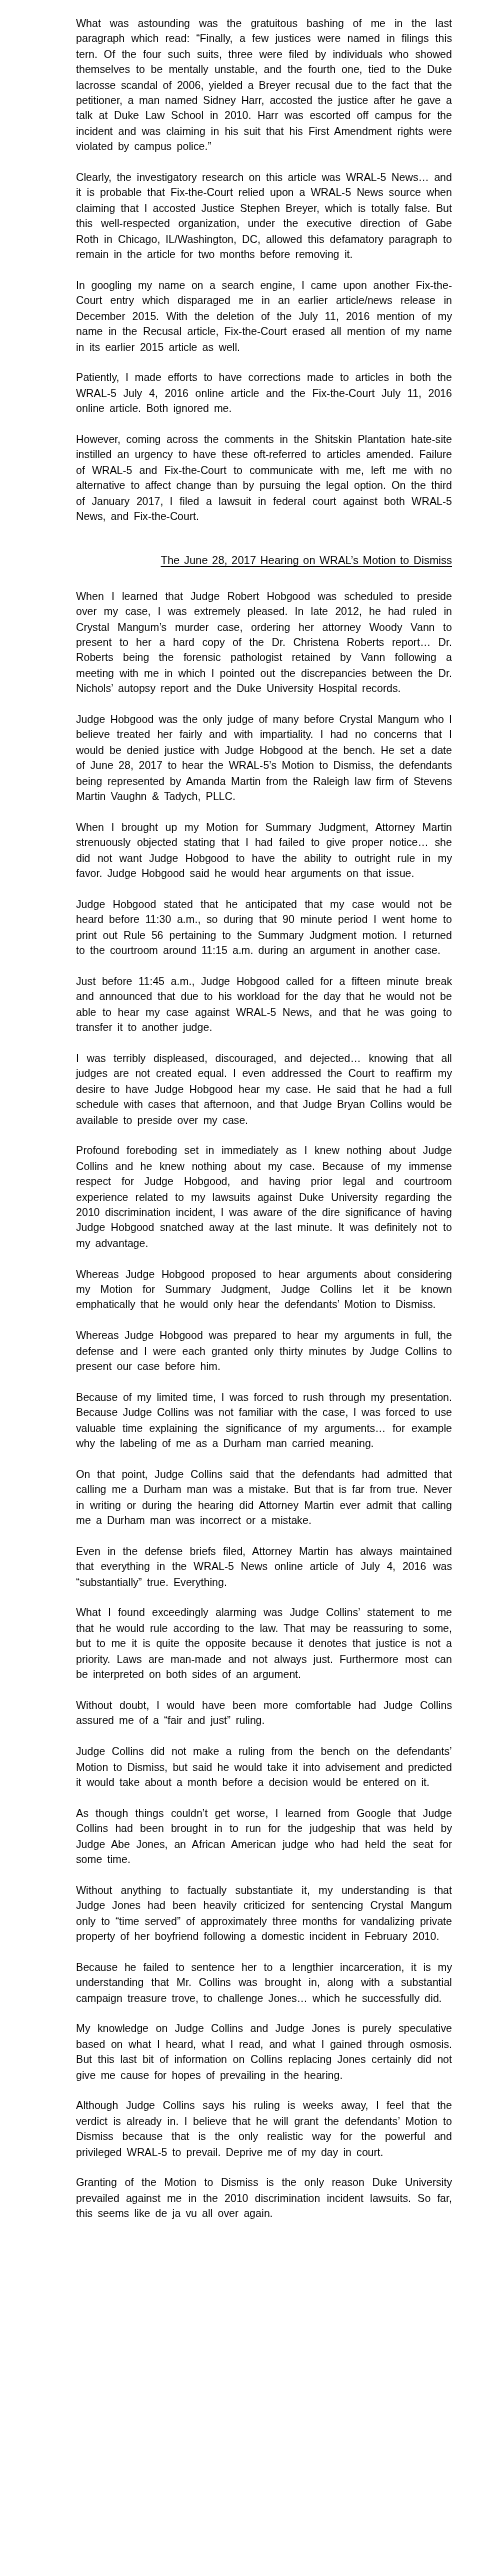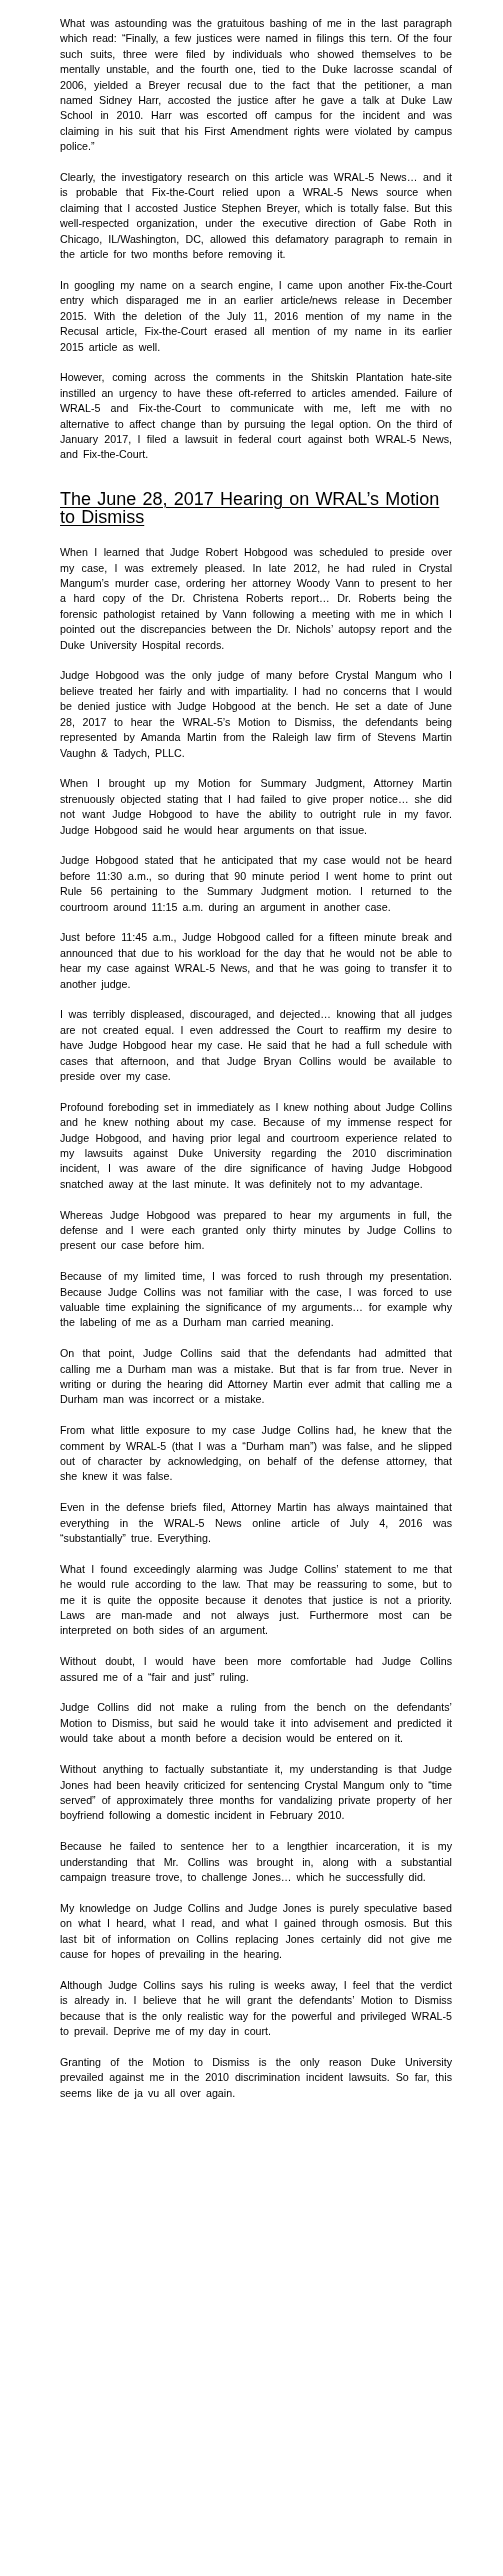--- a/index.html
+++ b/index.html
@@ -6,72 +6,74 @@
     margin: 0;
     padding: 0;
     background: #ffffff;
   }
   .page {
     width: 503px;
     min-height: 2576px;
     box-sizing: border-box;
     background: #ffffff;
     color: #000000;
-    padding: 16px 51px 12px 60px;
+    padding: 16px 51px 12px 76px;
     font-family: "Liberation Sans", "DejaVu Sans", sans-serif;
     font-size: 10.7px;
     line-height: 15.4px;
     word-spacing: 2.1px;
   }
   .body-para {
     margin: 0 0 15.4px 0;
     text-align: justify;
     text-justify: inter-word;
   }
   .section-heading {
     margin: 27px 0 19.5px 0;
-    text-align: left;
-    font-size: 18px;
+    text-align: right;
+    font-size: 11px;
     font-weight: 400;
     line-height: 18px;
     word-spacing: 1.2px;
   }
   .heading-text {
     text-decoration: underline;
     text-decoration-thickness: 1.2px;
     text-underline-offset: 2.4px;
   }
 </style>
 </head>
 <body>
 
 <div class="page">
 
   <p class="body-para">What was astounding was the gratuitous bashing of me in the last paragraph which read: “Finally, a few justices were named in filings this tern.  Of the four such suits, three were filed by individuals who showed themselves to be mentally unstable, and the fourth one, tied to the Duke lacrosse scandal of 2006, yielded a Breyer recusal due to the fact that the petitioner, a man named Sidney Harr, accosted the justice after he gave a talk at Duke Law School in 2010.  Harr was escorted off campus for the incident and was claiming in his suit that his First Amendment rights were violated by campus police.”</p>
   <p class="body-para">Clearly, the investigatory research on this article was WRAL-5 News… and it is probable that Fix-the-Court relied upon a WRAL-5 News source when claiming that I accosted Justice Stephen Breyer, which is totally false.  But this well-respected organization, under the executive direction of Gabe Roth in Chicago, IL/Washington, DC, allowed this defamatory paragraph to remain in the article for two months before removing it.</p>
   <p class="body-para">In googling my name on a search engine, I came upon another Fix-the-Court entry which disparaged me in an earlier article/news release in December 2015.  With the deletion of the July 11, 2016 mention of my name in the Recusal article, Fix-the-Court erased all mention of my name in its earlier 2015 article as well.</p>
+  <p class="body-para">Patiently, I made efforts to have corrections made to articles in both the WRAL-5 July 4, 2016 online article and the Fix-the-Court July 11, 2016 online article.  Both ignored me.</p>
   <p class="body-para">However, coming across the comments in the Shitskin Plantation hate-site instilled an urgency to have these oft-referred to articles amended.  Failure of WRAL-5 and Fix-the-Court to communicate with me, left me with no alternative to affect change than by pursuing the legal option.  On the third of January 2017, I filed a lawsuit in federal court against both WRAL-5 News, and Fix-the-Court.</p>
 
   <h2 class="section-heading"><span class="heading-text">The June 28, 2017 Hearing on WRAL’s Motion to Dismiss</span></h2>
 
   <p class="body-para">When I learned that Judge Robert Hobgood was scheduled to preside over my case, I was extremely pleased.  In late 2012, he had ruled in Crystal Mangum’s murder case, ordering her attorney Woody Vann to present to her a hard copy of the Dr. Christena Roberts report… Dr. Roberts being the forensic pathologist retained by Vann following a meeting with me in which I pointed out the discrepancies between the Dr. Nichols’ autopsy report and the Duke University Hospital records.</p>
   <p class="body-para">Judge Hobgood was the only judge of many before Crystal Mangum who I believe treated her fairly and with impartiality.  I had no concerns that I would be denied justice with Judge Hobgood at the bench.  He set a date of June 28, 2017 to hear the WRAL-5’s Motion to Dismiss, the defendants being represented by Amanda Martin from the Raleigh law firm of Stevens Martin Vaughn &amp; Tadych, PLLC.</p>
   <p class="body-para">When I brought up my Motion for Summary Judgment, Attorney Martin strenuously objected stating that I had failed to give proper notice… she did not want Judge Hobgood to have the ability to outright rule in my favor.  Judge Hobgood said he would hear arguments on that issue.</p>
   <p class="body-para">Judge Hobgood stated that he anticipated that my case would not be heard before 11:30 a.m., so during that 90 minute period I went home to print out Rule 56 pertaining to the Summary Judgment motion.  I returned to the courtroom around 11:15 a.m. during an argument in another case.</p>
   <p class="body-para">Just before 11:45 a.m., Judge Hobgood called for a fifteen minute break and announced that due to his workload for the day that he would not be able to hear my case against WRAL-5 News, and that he was going to transfer it to another judge.</p>
   <p class="body-para">I was terribly displeased, discouraged, and dejected… knowing that all judges are not created equal.  I even addressed the Court to reaffirm my desire to have Judge Hobgood hear my case.  He said that he had a full schedule with cases that afternoon, and that Judge Bryan Collins would be available to preside over my case.</p>
   <p class="body-para">Profound foreboding set in immediately as I knew nothing about Judge Collins and he knew nothing about my case.  Because of my immense respect for Judge Hobgood, and having prior legal and courtroom experience related to my lawsuits against Duke University regarding the 2010 discrimination incident, I was aware of the dire significance of having Judge Hobgood snatched away at the last minute.  It was definitely not to my advantage.</p>
+  <p class="body-para">Whereas Judge Hobgood proposed to hear arguments about considering my Motion for Summary Judgment, Judge Collins let it be known emphatically that he would only hear the defendants’ Motion to Dismiss.</p>
   <p class="body-para">Whereas Judge Hobgood was prepared to hear my arguments in full, the defense and I were each granted only thirty minutes by Judge Collins to present our case before him.</p>
   <p class="body-para">Because of my limited time, I was forced to rush through my presentation.  Because Judge Collins was not familiar with the case, I was forced to use valuable time explaining the significance of my arguments… for example why the labeling of me as a Durham man carried meaning.</p>
   <p class="body-para">On that point, Judge Collins said that the defendants had admitted that calling me a Durham man was a mistake.  But that is far from true.  Never in writing or during the hearing did Attorney Martin ever admit that calling me a Durham man was incorrect or a mistake.</p>
-  <p class="body-para">From what little exposure to my case Judge Collins had, he knew that the comment by WRAL-5 (that I was a “Durham man”) was false, and he slipped out of character by acknowledging, on behalf of the defense attorney, that she knew it was false.</p>
   <p class="body-para">Even in the defense briefs filed, Attorney Martin has always maintained that everything in the WRAL-5 News online article of July 4, 2016 was “substantially” true.  Everything.</p>
   <p class="body-para">What I found exceedingly alarming was Judge Collins’ statement to me that he would rule according to the law.  That may be reassuring to some, but to me it is quite the opposite because it denotes that justice is not a priority.  Laws are man-made and not always just.  Furthermore most can be interpreted on both sides of an argument.</p>
   <p class="body-para">Without doubt, I would have been more comfortable had Judge Collins assured me of a “fair and just” ruling.</p>
   <p class="body-para">Judge Collins did not make a ruling from the bench on the defendants’ Motion to Dismiss, but said he would take it into advisement and predicted it would take about a month before a decision would be entered on it.</p>
+  <p class="body-para">As though things couldn’t get worse, I learned from Google that Judge Collins had been brought in to run for the judgeship that was held by Judge Abe Jones, an African American judge who had held the seat for some time.</p>
   <p class="body-para">Without anything to factually substantiate it, my understanding is that Judge Jones had been heavily criticized for sentencing Crystal Mangum only to “time served” of approximately three months for vandalizing private property of her boyfriend following a domestic incident in February 2010.</p>
   <p class="body-para">Because he failed to sentence her to a lengthier incarceration, it is my understanding that Mr. Collins was brought in, along with a substantial campaign treasure trove, to challenge Jones… which he successfully did.</p>
   <p class="body-para">My knowledge on Judge Collins and Judge Jones is purely speculative based on what I heard, what I read, and what I gained through osmosis.  But this last bit of information on Collins replacing Jones certainly did not give me cause for hopes of prevailing in the hearing.</p>
   <p class="body-para">Although Judge Collins says his ruling is weeks away, I feel that the verdict is already in.  I believe that he will grant the defendants’ Motion to Dismiss because that is the only realistic way for the powerful and privileged WRAL-5 to prevail.  Deprive me of my day in court.</p>
   <p class="body-para">Granting of the Motion to Dismiss is the only reason Duke University prevailed against me in the 2010 discrimination incident lawsuits.  So far, this seems like de ja vu all over again.</p>
 
 </div>
 
 
 </body></html>

